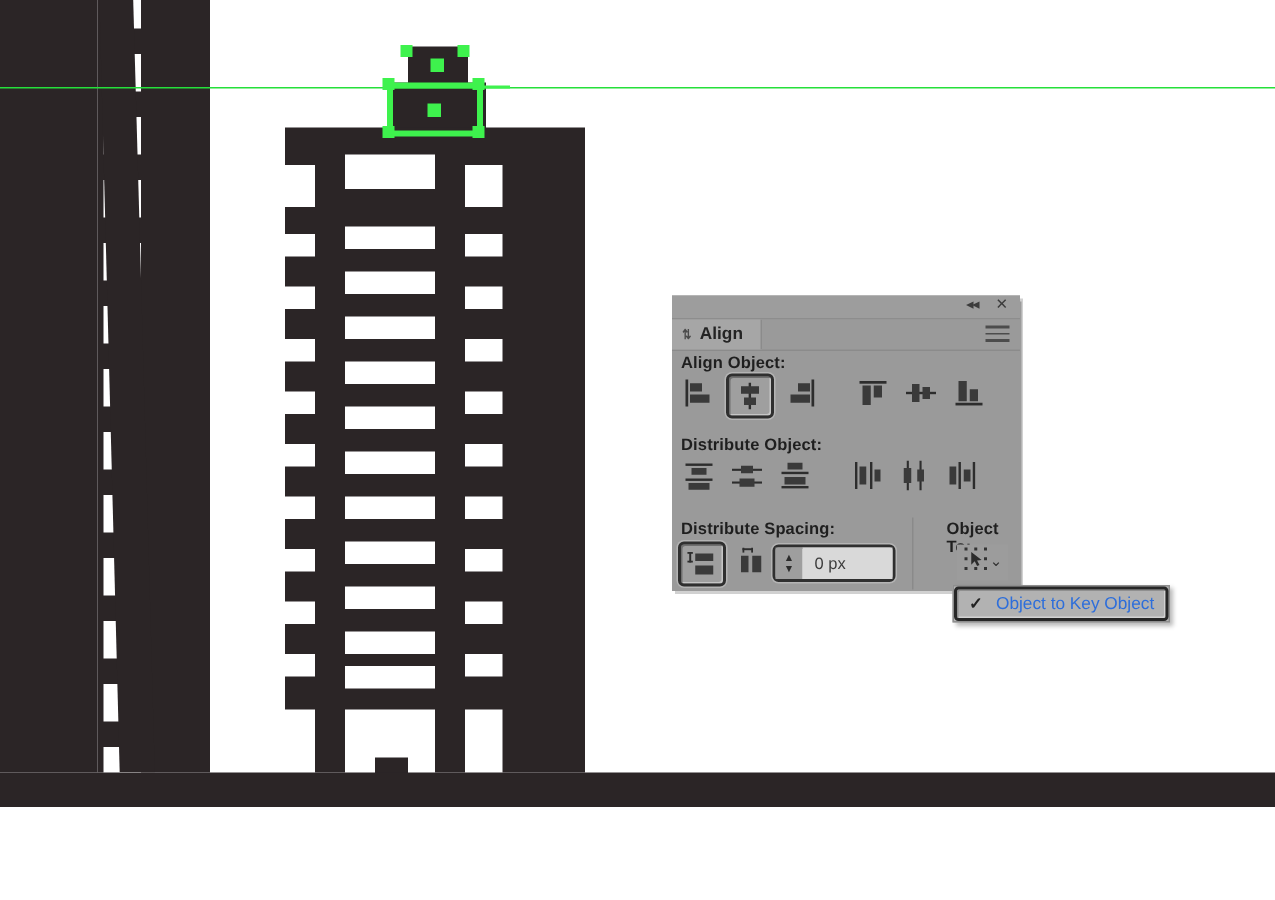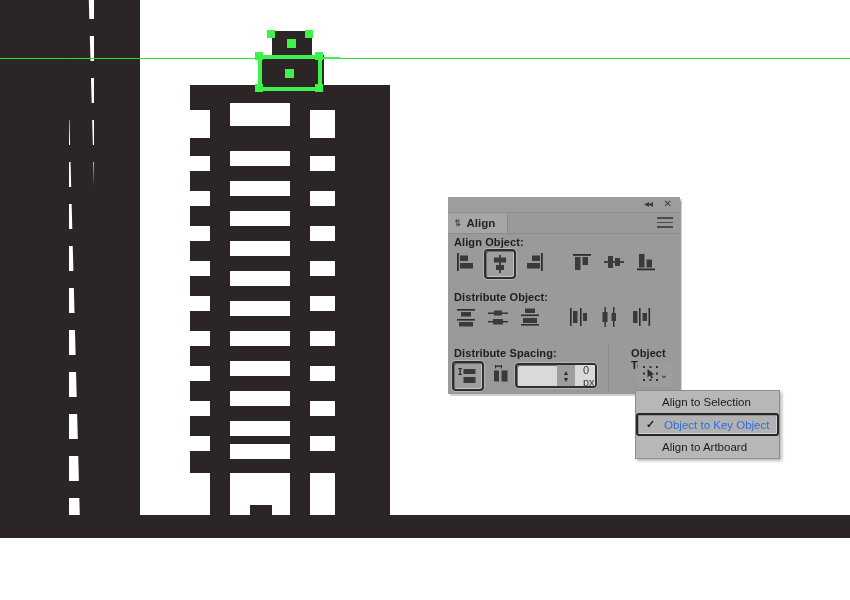--- a/index.html
+++ b/index.html
@@ -77,21 +77,21 @@
   }
   .abtn svg{display:block;}
   .gap{margin-right:20px;}
 
   #divider{position:absolute;left:608px;top:345px;width:1px;height:48px;background:#8a8a8a;}
 
   #spinbox{
     position:absolute;left:515px;top:363px;width:82px;height:25px;
     background:#d9d9d9;border:2px solid #2f2f2f;border-radius:4px;
     box-shadow:inset 1px 1px 0 #727272, 0 0 0 1px #b4b4b4;
-    display:flex;align-items:flex-end;box-sizing:border-box;padding-left:40px;
+    display:flex;align-items:flex-end;box-sizing:border-box;
   }
   #stepper{width:18px;height:100%;display:flex;flex-direction:column;align-items:center;justify-content:center;background:#9e9e9e;color:#2c2c2c;font-size:7px;line-height:7px;}
   #spinval{flex:1;padding-left:8px;font-size:11px;color:#3d3d3d;background:#d9d9d9;height:100%;display:flex;align-items:center;}
 
   #alignToBtn{
     position:absolute;left:638px;top:363px;width:34px;height:24px;
     background:#9c9c9c;display:flex;align-items:center;justify-content:center;gap:1px;cursor:default;
   }
 
   
@@ -393,23 +393,17 @@
       <rect x="7.5" y="14" width="2" height="2" fill="#333"></rect>
       <rect x="1" y="7.5" width="2" height="2" fill="#333"></rect>
       <rect x="14" y="7.5" width="2" height="2" fill="#333"></rect>
       <path d="M5.5 4 L5.5 12.5 L7.8 10.2 L9.4 13.4 L11 12.6 L9.4 9.6 L12.4 9.4 Z" fill="#2c2c2c"></path>
     </svg>
   </span>
   <span style="font-size:10px;color:#2f2f2f;line-height:8px;">⌄</span>
 </div>
 
 <div id="dropdown">
-  <div class="ditem">
-    <span>Align to Selection</span>
-  </div>
   <div class="ditem active">
     <span class="chk">✓</span>
     <span>Object to Key Object</span>
   </div>
-  <div class="ditem">
-    <span>Align to Artboard</span>
-  </div>
 </div>
 
 </body></html>

